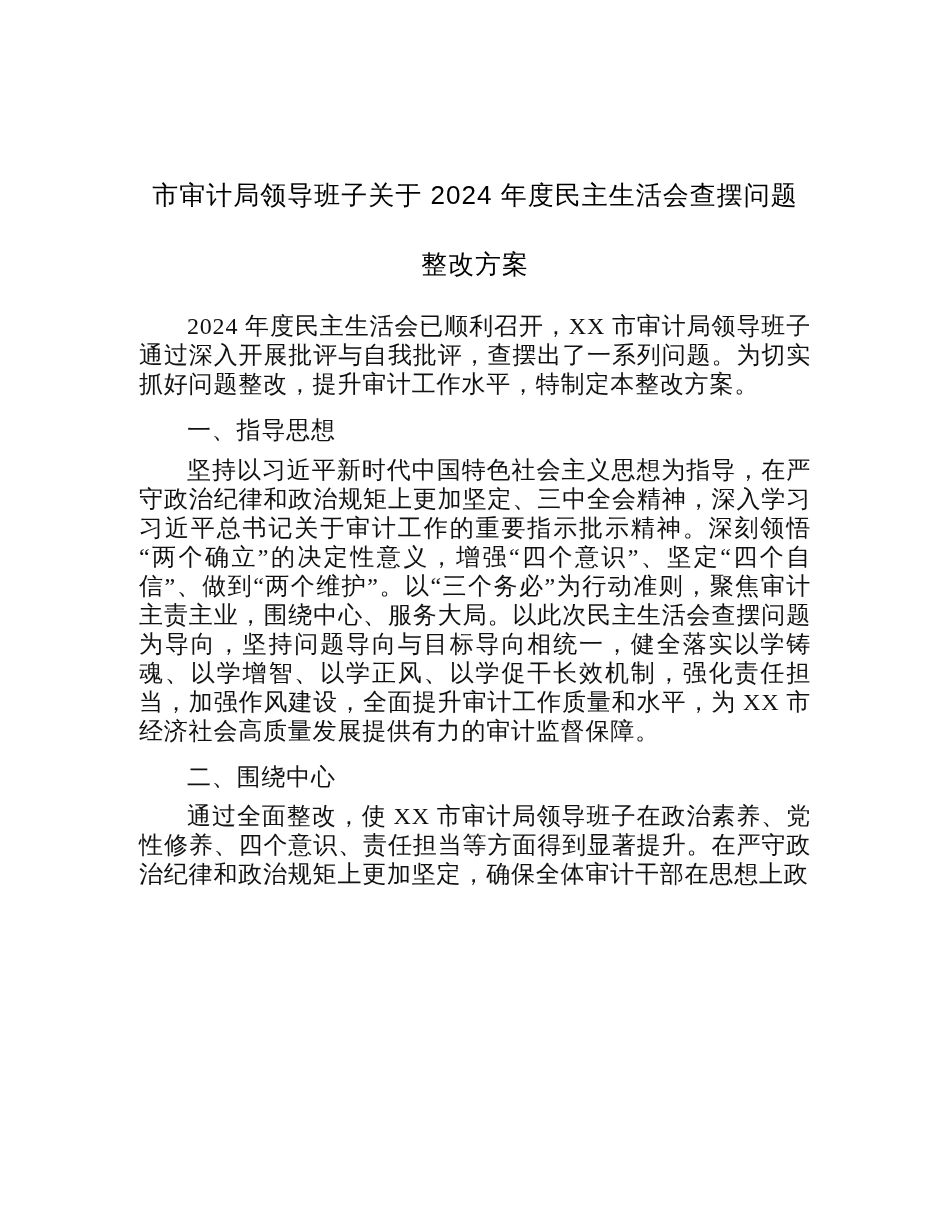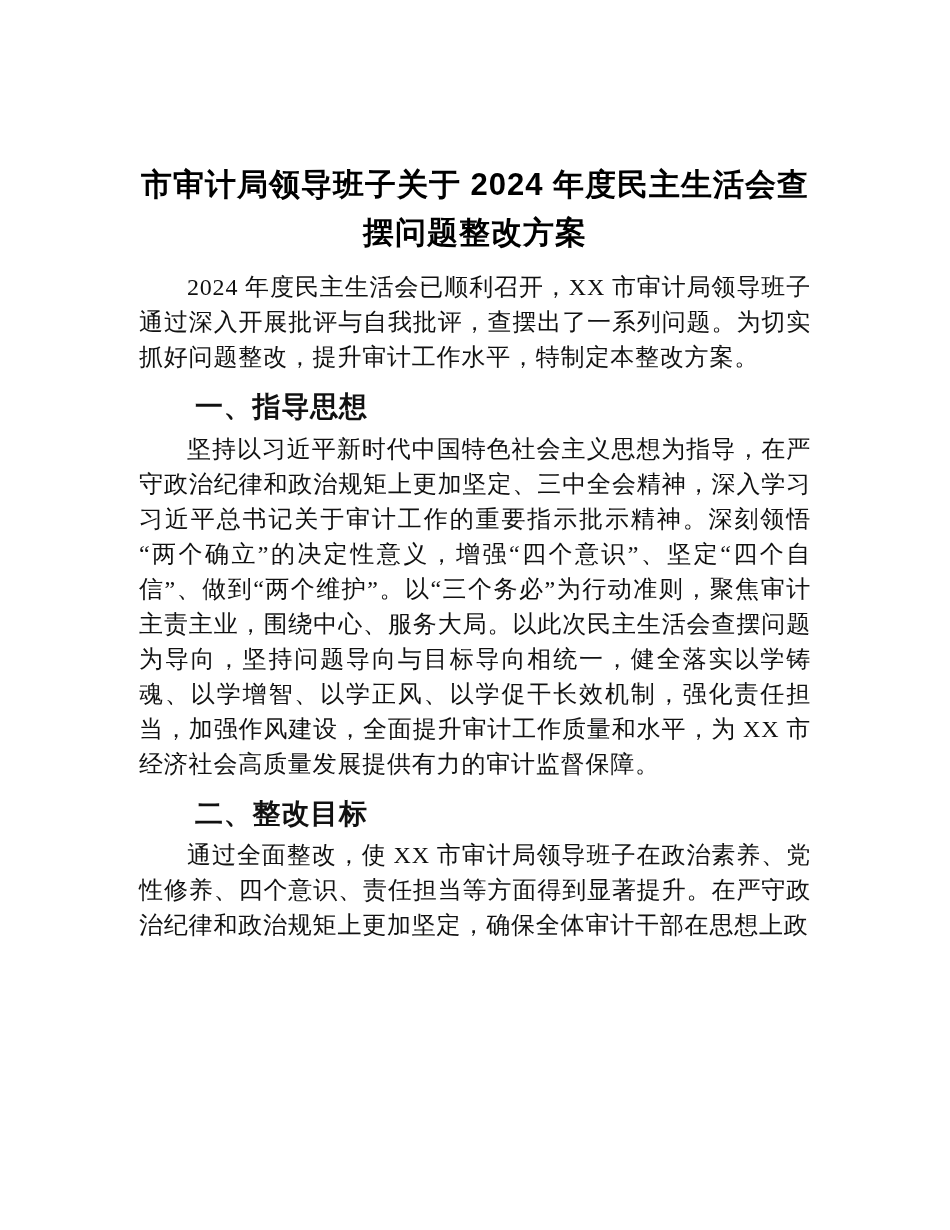--- a/index.html
+++ b/index.html
@@ -12,58 +12,58 @@
     width: 950px;
     height: 1230px;
     margin: 0 auto;
     background: #ffffff;
     box-sizing: border-box;
     padding: 161px 139px 0 139px;
     overflow: hidden;
   }
   .doc-title {
     font-family: "Liberation Sans", sans-serif;
-    font-weight: 700;
-    font-size: 31px;
-    line-height: 48px;
+    font-weight: 400;
+    font-size: 26px;
+    line-height: 69px;
     letter-spacing: 1px;
     color: #000000;
     text-align: center;
     margin: 0 0 13px 0;
   }
   .doc-body {
     color: #000000;
   }
   .doc-para {
     font-family: "Liberation Serif", serif;
     font-weight: 400;
     font-size: 24px;
-    line-height: 35px;
+    line-height: 29px;
     letter-spacing: 0.8px;
     text-align: justify;
     text-indent: 2em;
     color: #111111;
     margin: 0;
   }
   .doc-heading {
     font-family: "Liberation Serif", serif;
-    font-weight: 700;
-    font-size: 28px;
+    font-weight: 400;
+    font-size: 24px;
     line-height: 43.5px;
     letter-spacing: 0.8px;
     text-indent: 2em;
     color: #111111;
     margin: 10px 0 3px 0;
   }
 </style>
 </head>
 <body>
 
 <div class="page">
   <h1 class="doc-title">市审计局领导班子关于 2024 年度民主生活会查摆问题整改方案</h1>
   <div class="doc-body">
       <p class="doc-para">2024 年度民主生活会已顺利召开，XX 市审计局领导班子通过深入开展批评与自我批评，查摆出了一系列问题。为切实抓好问题整改，提升审计工作水平，特制定本整改方案。</p>
       <p class="doc-heading">一、指导思想</p>
       <p class="doc-para">坚持以习近平新时代中国特色社会主义思想为指导，在严守政治纪律和政治规矩上更加坚定、三中全会精神，深入学习习近平总书记关于审计工作的重要指示批示精神。深刻领悟“两个确立”的决定性意义，增强“四个意识”、坚定“四个自信”、做到“两个维护”。以“三个务必”为行动准则，聚焦审计主责主业，围绕中心、服务大局。以此次民主生活会查摆问题为导向，坚持问题导向与目标导向相统一，健全落实以学铸魂、以学增智、以学正风、以学促干长效机制，强化责任担当，加强作风建设，全面提升审计工作质量和水平，为 XX 市经济社会高质量发展提供有力的审计监督保障。</p>
-      <p class="doc-heading">二、整改目标</p>
+      <p class="doc-heading">二、围绕中心</p>
       <p class="doc-para">通过全面整改，使 XX 市审计局领导班子在政治素养、党性修养、四个意识、责任担当等方面得到显著提升。在严守政治纪律和政治规矩上更加坚定，确保全体审计干部在思想上政</p>
     </div>
 </div>
 
 </body></html>

